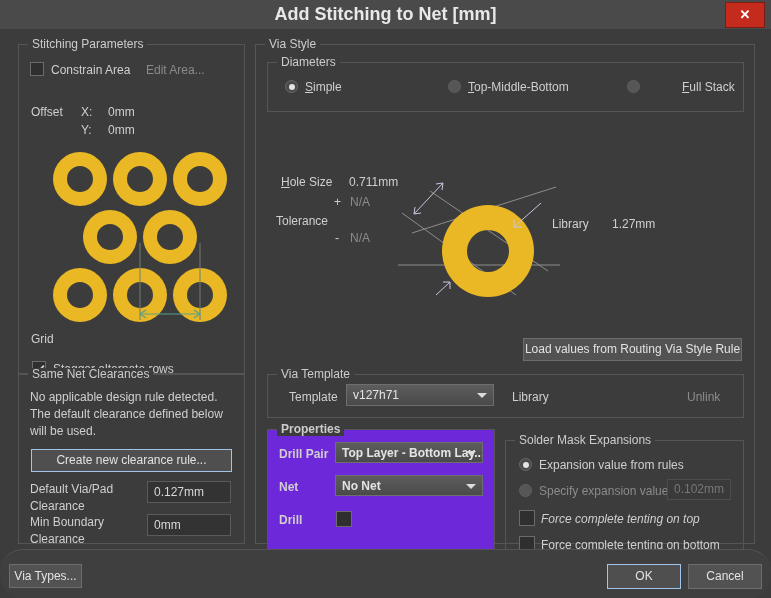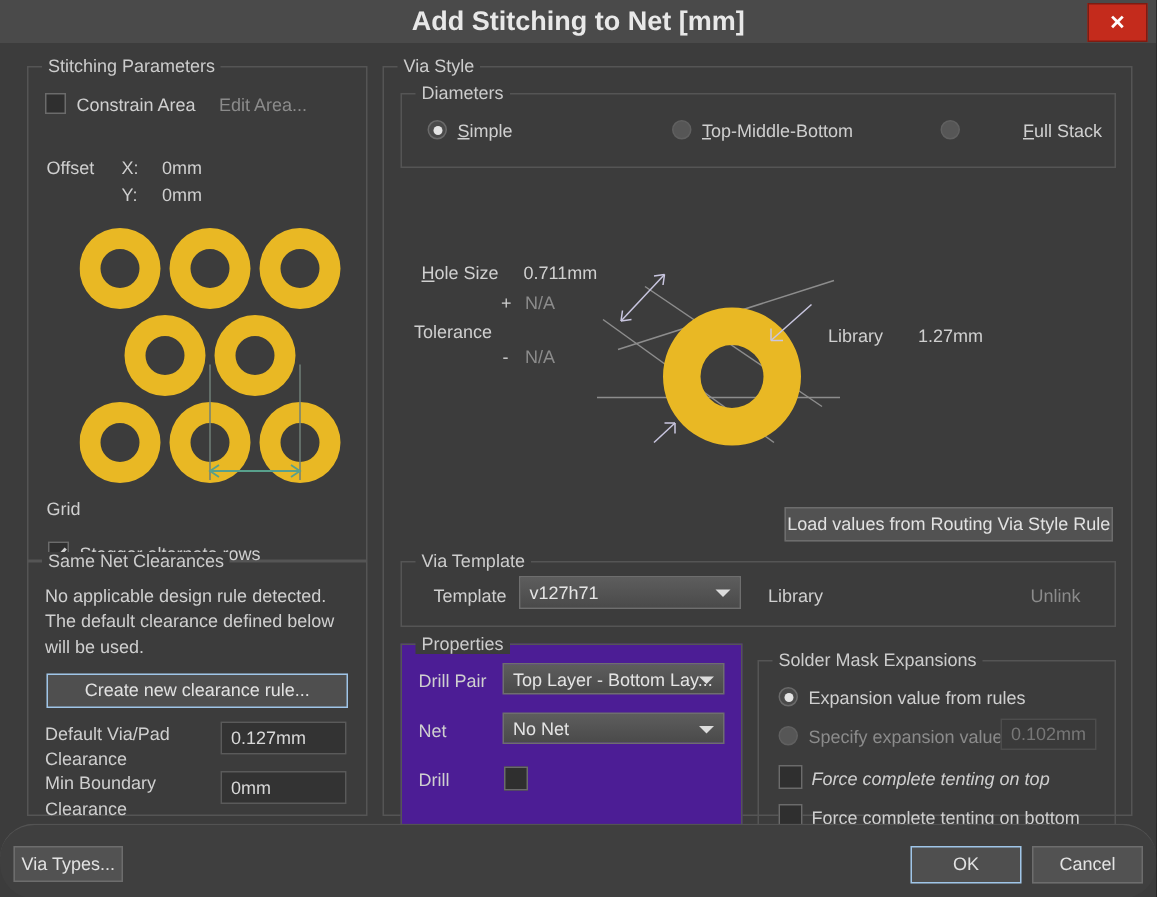--- a/index.html
+++ b/index.html
@@ -79,21 +79,22 @@
     position: absolute;
     top: -7px; left: 9px;
     padding: 0 4px;
     background: #3c3c3c;
     color: #cccccc;
     font-size: 12px;
     line-height: 13px;
     white-space: nowrap;
   }
   .group.sunken {
-    background: #4c1d95;
+    background: #6d28d9;
+    font-weight: bold;
   }
   .group.sunken > .legend { background: #3c3c3c; }
 
   .lbl {
     position: absolute;
     color: #cfcfcf;
     font-size: 12px;
     white-space: nowrap;
   }
   .lbl.dim { color: #8b8b8b; }

